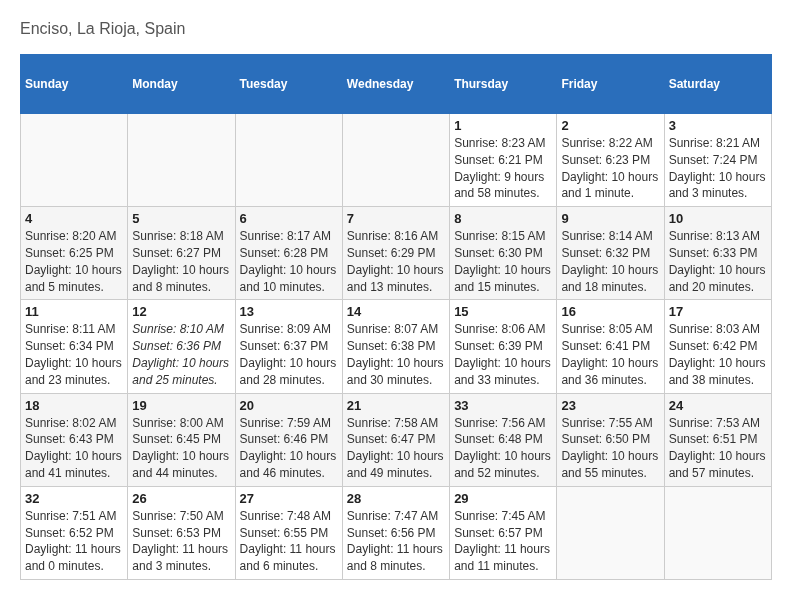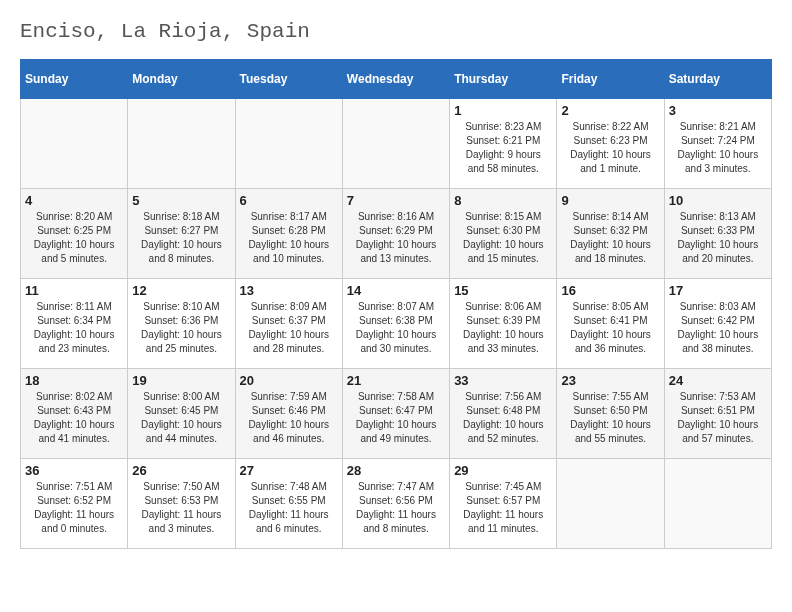--- a/index.html
+++ b/index.html
@@ -37,34 +37,33 @@
     .title-block {
       text-align: right;
     }
     .month-title {
       font-size: 36px;
       font-weight: 300;
       color: #333;
       line-height: 1.1;
     }
     .location {
-      font-size: 21px;
+      font-size: 16px;
       color: #555;
-      font-family: Liberation Mono, monospace;
     }
     table {
       width: 100%;
       border-collapse: collapse;
       table-layout: fixed;
     }
     th {
       background-color: #2a6ebb;
       color: #fff;
       font-size: 12px;
-      padding: 12px 4px;
+      padding: 22px 4px;
       text-align: left;
       border: 1px solid #2a6ebb;
     }
     td {
       border: 1px solid #ccc;
       vertical-align: top;
       padding: 4px;
       height: 90px;
       background: #fff;
     }
@@ -72,24 +71,23 @@
       background: #f9f9f9;
     }
     .day-num {
       font-size: 13px;
       font-weight: bold;
       color: #222;
       display: block;
       margin-bottom: 2px;
     }
     .day-info {
-      font-size: 10px;
+      font-size: 12px;
       color: #333;
       line-height: 1.4;
-      text-align: center;
     }
     tr:nth-child(even) td {
       background: #f5f5f5;
     }
     tr:nth-child(even) td.empty {
       background: #efefef;
     }
   </style>
 </head>
 <body>
@@ -194,21 +192,21 @@
       <tr>
         <td>
           <span class="day-num">11</span>
           <div class="day-info" style="white-space: pre-line;">Sunrise: 8:11 AM
 Sunset: 6:34 PM
 Daylight: 10 hours
 and 23 minutes.</div>
         </td>
         <td>
           <span class="day-num">12</span>
-          <div class="day-info" style="white-space: pre-line;">Sunrise: 8:10 AM
+          <div class="day-info" style="white-space: pre-line; font-style: italic;">Sunrise: 8:10 AM
 Sunset: 6:36 PM
 Daylight: 10 hours
 and 25 minutes.</div>
         </td>
         <td>
           <span class="day-num">13</span>
           <div class="day-info" style="white-space: pre-line;">Sunrise: 8:09 AM
 Sunset: 6:37 PM
 Daylight: 10 hours
 and 28 minutes.</div>
@@ -288,21 +286,21 @@
         <td>
           <span class="day-num">24</span>
           <div class="day-info" style="white-space: pre-line;">Sunrise: 7:53 AM
 Sunset: 6:51 PM
 Daylight: 10 hours
 and 57 minutes.</div>
         </td>
       </tr>
       <tr>
         <td>
-          <span class="day-num">36</span>
+          <span class="day-num">32</span>
           <div class="day-info" style="white-space: pre-line;">Sunrise: 7:51 AM
 Sunset: 6:52 PM
 Daylight: 11 hours
 and 0 minutes.</div>
         </td>
         <td>
           <span class="day-num">26</span>
           <div class="day-info" style="white-space: pre-line;">Sunrise: 7:50 AM
 Sunset: 6:53 PM
 Daylight: 11 hours

